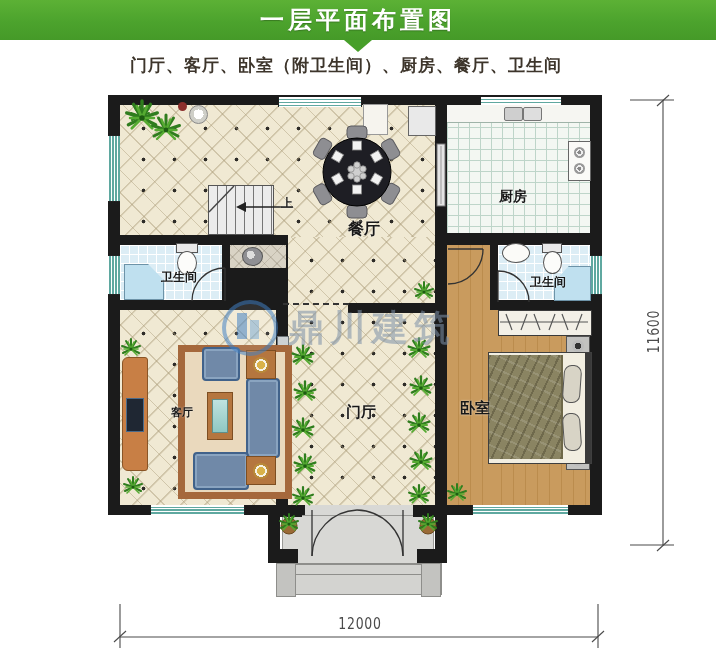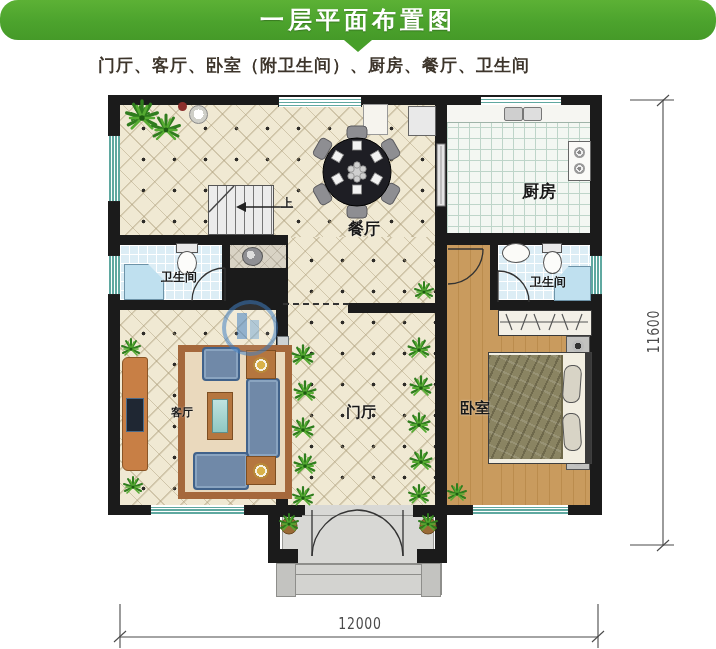--- a/index.html
+++ b/index.html
@@ -1,23 +1,23 @@
 <!DOCTYPE html>
 <html><head>
 <meta charset="utf-8">
 <style>
   html,body{margin:0;padding:0;background:#ffffff;}
   body{font-family:"Liberation Sans", sans-serif;}
   .stage{position:relative;width:716px;height:649px;background:#fff;overflow:hidden;}
   .abs{position:absolute;}
   
-  .hdr{left:0;top:0;width:716px;height:40px;background:linear-gradient(180deg,#5cb135 0%,#4ca32d 55%,#459a28 100%);display:flex;align-items:center;justify-content:center;border-radius:18px;}
+  .hdr{left:0;top:0;width:716px;height:40px;background:linear-gradient(180deg,#5cb135 0%,#4ca32d 55%,#459a28 100%);display:flex;align-items:center;justify-content:center;}
   .hdr-title{color:#fff;font-size:24px;font-weight:bold;letter-spacing:4px;text-shadow:0 1px 1px rgba(0,0,0,.25);}
   .hdr-notch{left:344px;top:40px;width:0;height:0;border-left:14px solid transparent;border-right:14px solid transparent;border-top:12px solid #479f2a;}
-  .subtitle{left:0;top:54px;width:628px;text-align:center;font-size:17px;font-weight:bold;color:#3d352b;letter-spacing:1px;font-family:Liberation Serif, serif;}
+  .subtitle{left:0;top:54px;width:628px;text-align:center;font-size:17px;font-weight:bold;color:#3d352b;letter-spacing:1px;font-family:Liberation Serif, serif;padding-left:32px;}
   
   .tile{background-color:#f0e9d3;background-image:
     repeating-linear-gradient(45deg, rgba(170,155,120,.0) 0 15px, rgba(170,155,120,.45) 15px 16px),
     repeating-linear-gradient(-45deg, rgba(170,155,120,.0) 0 15px, rgba(170,155,120,.45) 16px 17px),
     radial-gradient(circle, #2e2c28 1.6px, rgba(0,0,0,0) 2.2px);
     background-size:auto,auto,31px 31px;background-position:0 0,0 0,8px 8px;}
   .kgrid{background-color:#f3f7f2;background-image:linear-gradient(#bed5c9 1px, transparent 1px),linear-gradient(90deg,#bed5c9 1px, transparent 1px);background-size:11px 11px;}
   .bgrid{background-color:#dcedf5;background-image:linear-gradient(#ffffff 1px, transparent 1px),linear-gradient(90deg,#ffffff 1px, transparent 1px);background-size:9px 9px;}
   .agrid{background-color:#d9d3c5;background-image:repeating-linear-gradient(45deg, rgba(120,110,90,.25) 0 1px, transparent 1px 9px),repeating-linear-gradient(-45deg, rgba(120,110,90,.25) 0 1px, transparent 1px 9px);}
   .wood{background:repeating-linear-gradient(90deg,#c99b5e 0 11px,#bb8c4d 11px 12px);}
@@ -317,31 +317,32 @@
       <line x1="114" y1="642" x2="126" y2="631"></line>
       <line x1="592" y1="642" x2="604" y2="631"></line>
       <line x1="630" y1="100" x2="674" y2="100"></line>
       <line x1="630" y1="545" x2="674" y2="545"></line>
       <line x1="663" y1="100" x2="663" y2="545"></line>
       <line x1="657" y1="106" x2="669" y2="95"></line>
       <line x1="657" y1="551" x2="669" y2="540"></line>
     </g>
   </svg>
 
-  <div class="abs lbl" style="left:513px;top:191px;font-size:17px;margin-left:26px;">厨房</div>
+  <div class="abs lbl" style="left:513px;top:197px;font-size:14px;">厨房</div>
   <div class="abs lbl" style="left:364px;top:229px;font-size:16px;">餐厅</div>
   <div class="abs lbl" style="left:179px;top:277px;font-size:12px;">卫生间</div>
   <div class="abs lbl" style="left:548px;top:282px;font-size:12px;">卫生间</div>
   <div class="abs lbl" style="left:182px;top:412px;font-size:11px;">客厅</div>
   <div class="abs lbl" style="left:361px;top:412px;font-size:15px;">门厅</div>
   <div class="abs lbl" style="left:475px;top:408px;font-size:15px;">卧室</div>
   <div class="abs lbl" style="left:287px;top:203px;font-size:12px;">上</div>
 
   <div class="abs dim-text" style="left:320px;top:614px;width:80px;text-align:center;">12000</div>
   <div class="abs dim-text" style="left:621px;top:322px;width:64px;text-align:center;transform:rotate(-90deg) scaleX(.78);">11600</div>
 
   <div class="abs wm" style="left:222px;top:300px;">
     <div class="wm-circle"></div>
     <div>
+      <div class="wm-cn">鼎川建筑</div>
     </div>
   </div>
 
 </div>
 
 </body></html>

